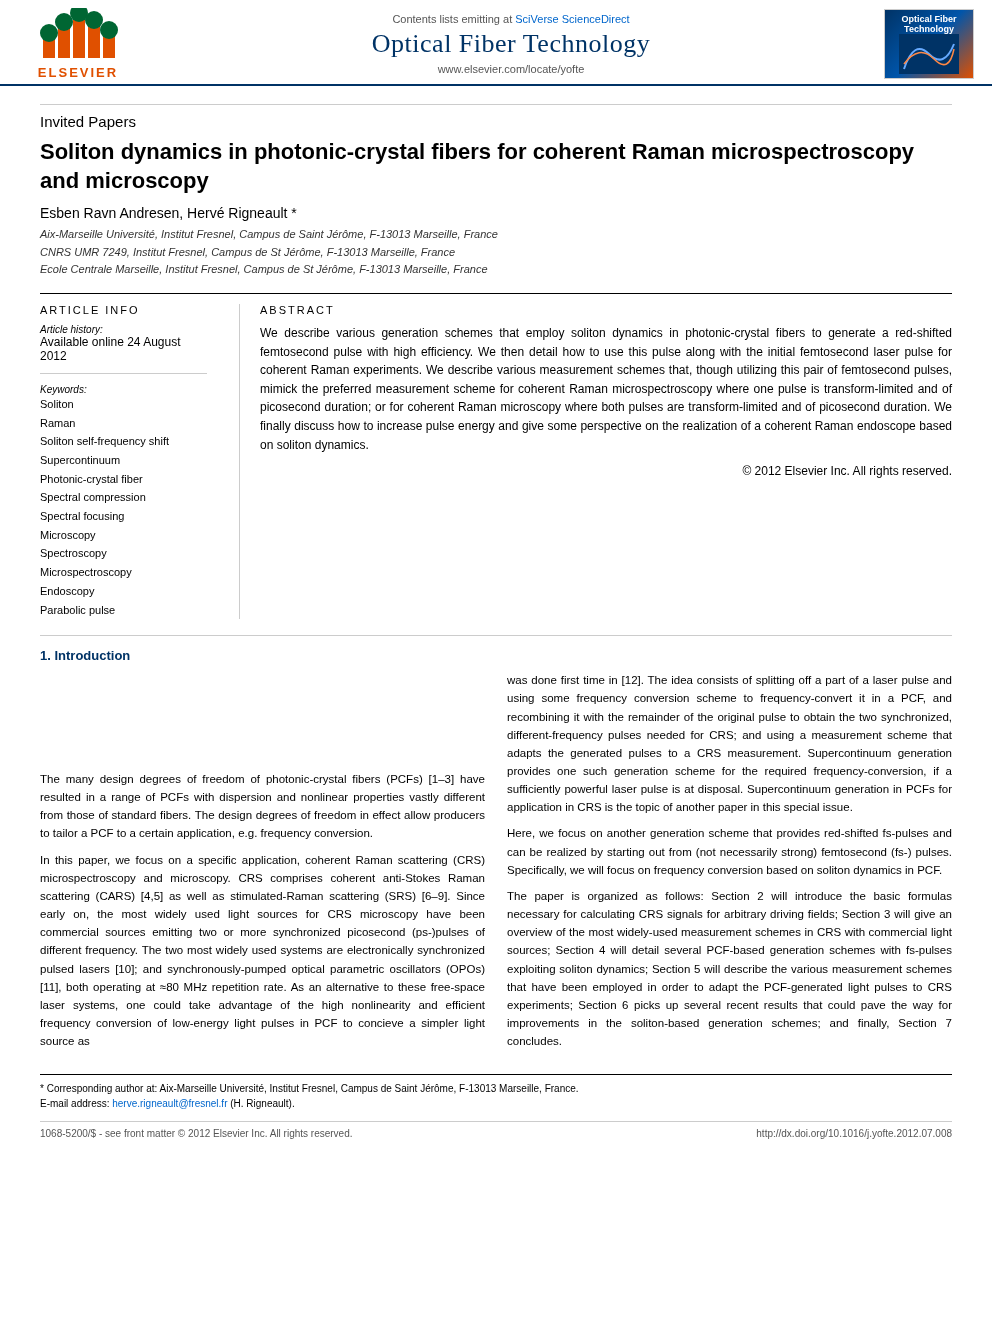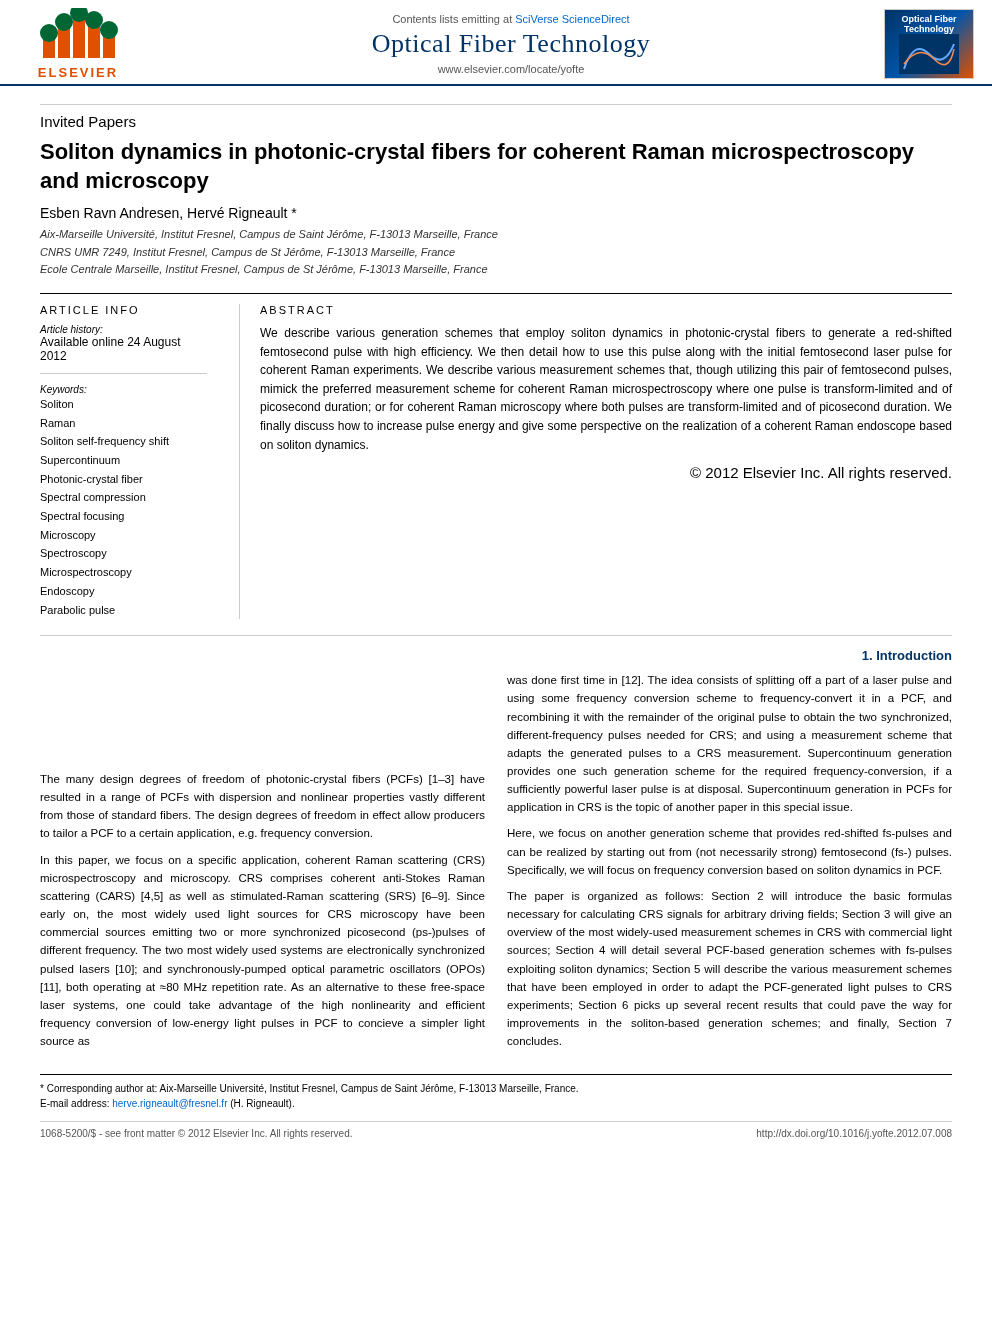--- a/index.html
+++ b/index.html
@@ -172,38 +172,37 @@
     }
     .abstract-text {
       font-size: 12px;
       line-height: 1.55;
       color: #000;
       text-align: justify;
       font-family: Arial, sans-serif;
     }
     .copyright-line {
       text-align: right;
-      font-size: 15px;
+      font-size: 12px;
       color: #000;
       margin-top: 10px;
       font-family: Arial, sans-serif;
     }
     
     .intro-section {
       border-top: 1px solid #ccc;
       padding-top: 12px;
       margin-top: 8px;
     }
     .section-number-title {
       font-size: 13px;
       font-weight: bold;
       color: #003366;
       font-family: Arial, sans-serif;
       margin-bottom: 8px;
-      text-align: right;
     }
     .two-col-text {
       display: flex;
       gap: 22px;
       align-items: flex-end;
     }
     .text-col {
       flex: 1;
       font-size: 11.5px;
       line-height: 1.58;

